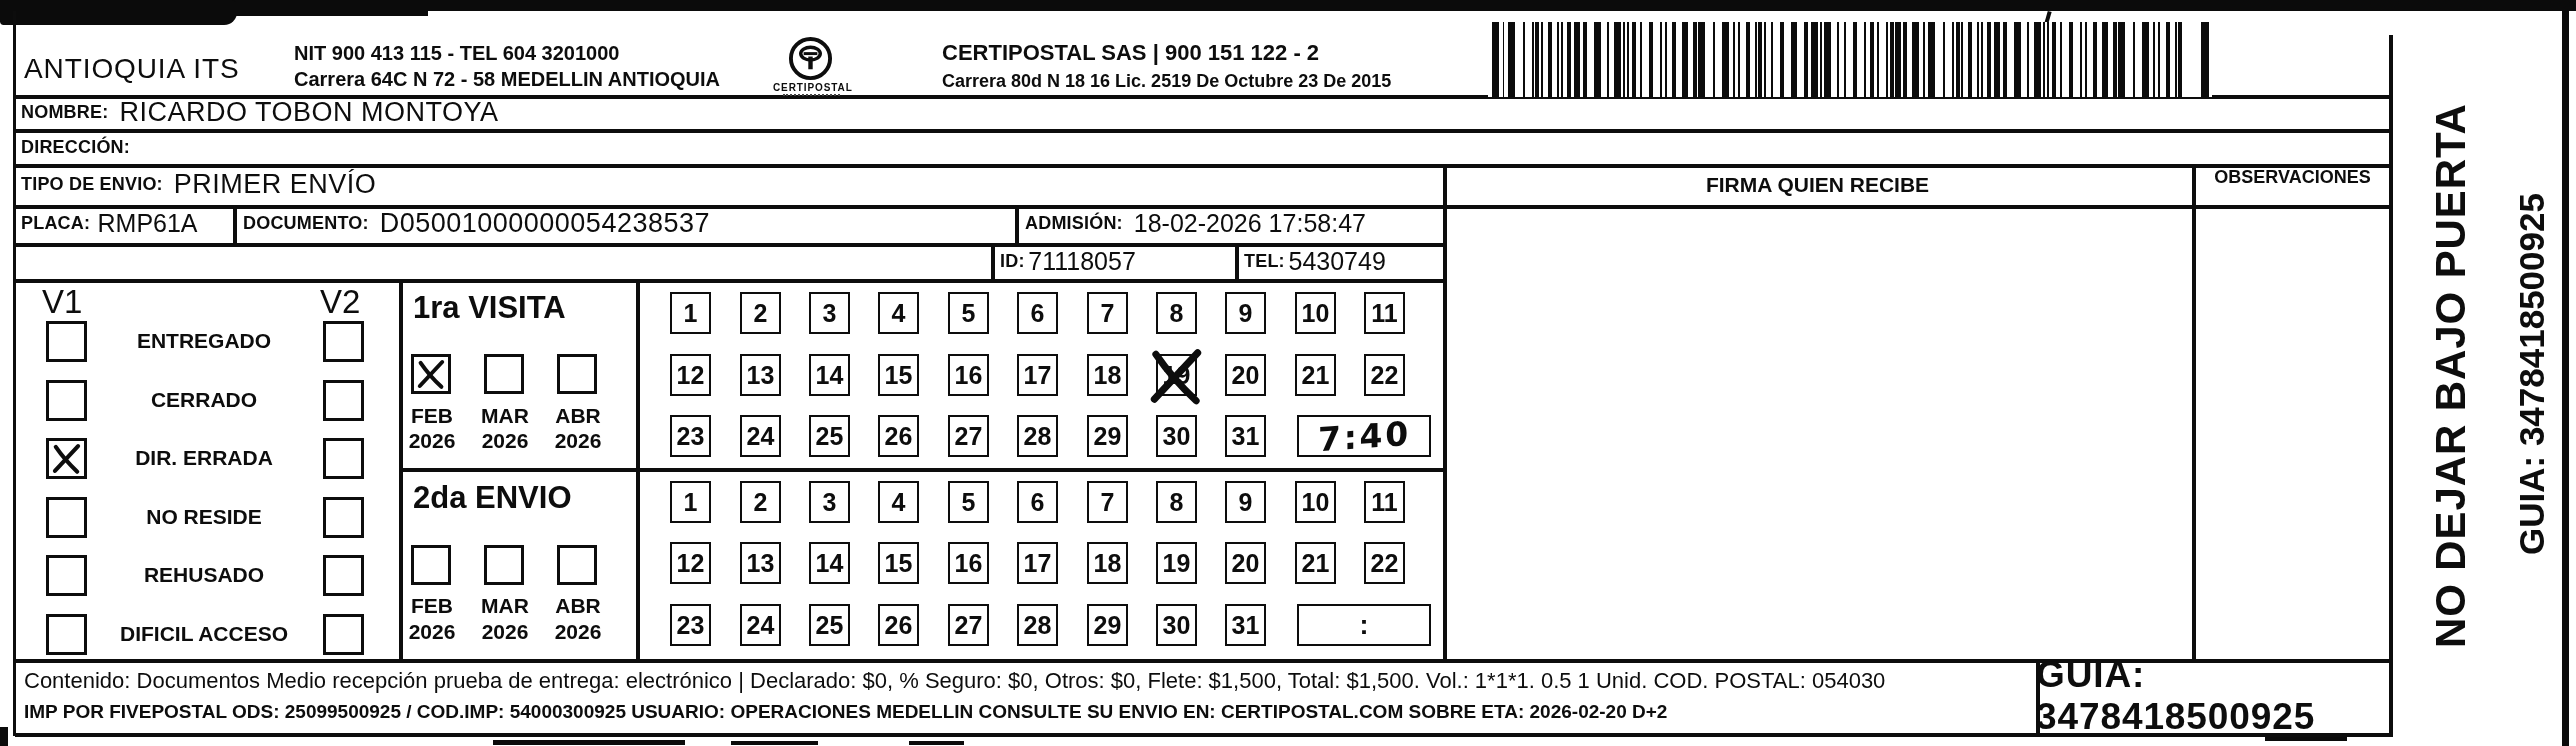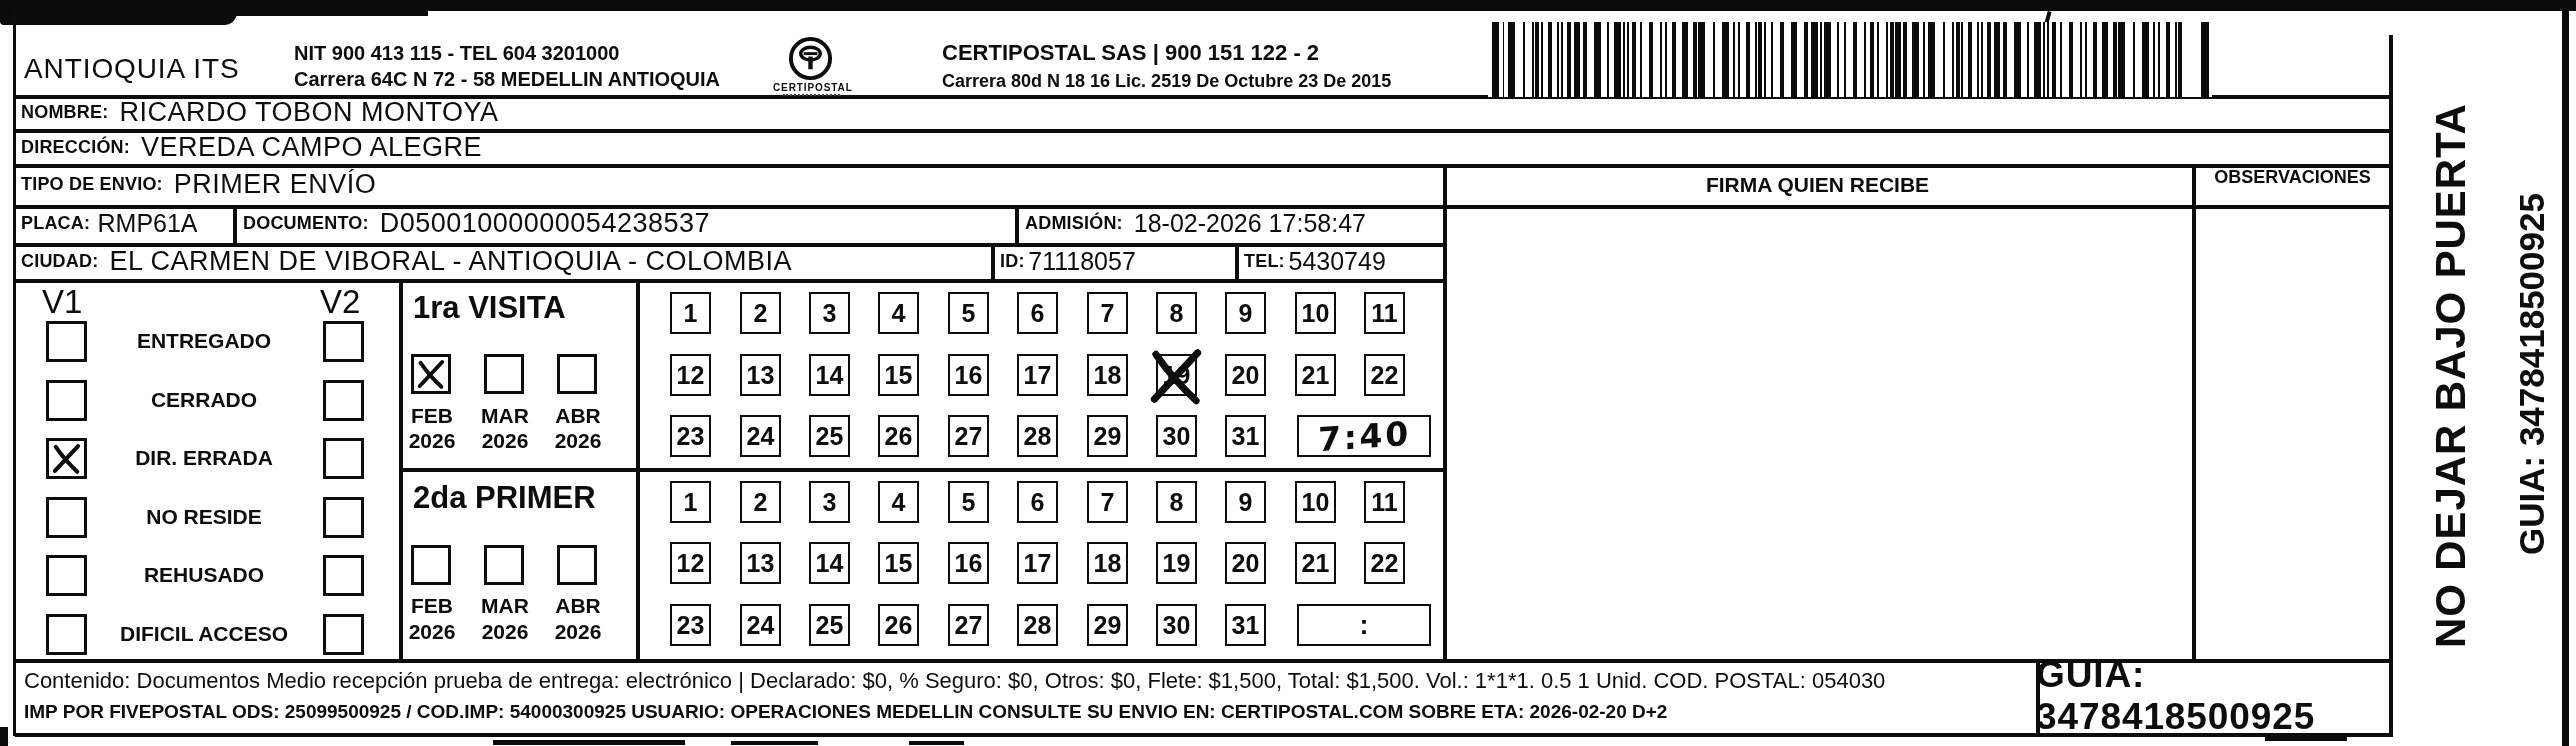--- a/index.html
+++ b/index.html
@@ -171,59 +171,54 @@
       <div style="position: absolute; left: 690px; top: 0px; width: 3.7px; height: 100%; background: rgb(11, 11, 11);"></div>
       <div style="position: absolute; right: 2.7px; top: 0px; width: 8.2px; height: 100%; background: rgb(11, 11, 11);"></div>
     </div>
 
   <div class="frow" style="left:21px;top:95px;height:34px">
     <span class="lbl">NOMBRE:</span>
     <span class="val">RICARDO TOBON MONTOYA</span>
   </div>
   <div class="frow" style="left:21px;top:129px;height:36px">
     <span class="lbl">DIRECCIÓN:</span>
-    <span class="val">VEREDA CAMPO ALEGRE</span>
   </div>
   <div class="frow" style="left:21px;top:164px;height:41px">
     <span class="lbl">TIPO DE ENVIO:</span>
     <span class="val">PRIMER ENVÍO</span>
   </div>
   <div class="frow" style="left:21px;top:205px;height:37px;gap:7.3px">
     <span class="lbl">PLACA:</span>
     <span class="val2">RMP61A</span>
   </div>
   <div class="frow" style="left:243px;top:205px;height:37px">
     <span class="lbl">DOCUMENTO:</span>
     <span class="val">D05001000000054238537</span>
   </div>
   <div class="frow" style="left:1025px;top:205px;height:37px">
     <span class="lbl">ADMISIÓN:</span>
     <span class="val2">18-02-2026 17:58:47</span>
   </div>
-  <div class="frow" style="left:21px;top:243px;height:37px">
-    <span class="lbl">CIUDAD:</span>
-    <span class="val">EL CARMEN DE VIBORAL - ANTIOQUIA - COLOMBIA</span>
-  </div>
   <div class="frow" style="left:1000px;top:243px;height:37px;gap:3.7px">
     <span class="lbl">ID:</span>
     <span class="val2">71118057</span>
   </div>
   <div class="frow" style="left:1244px;top:243px;height:37px;gap:3.7px">
     <span class="lbl">TEL:</span>
     <span class="val2">5430749</span>
   </div>
 
   <div class="hdr-c" style="left:1443px;top:164px;width:749px;height:41px;font-size:21px">FIRMA QUIEN RECIBE</div>
   <div class="hdr-c" style="left:2192px;top:164px;width:201px;height:26px;font-size:18px">OBSERVACIONES</div>
 
   <div class="cb-col-hdr" style="left:42px;top:283px">V1</div>
   <div class="cb-col-hdr" style="left:320px;top:283px">V2</div>
 
   <div class="panel-title" style="left:413px;top:290px">1ra VISITA</div>
-  <div class="panel-title" style="left:413px;top:480px">2da PRIMER</div>
+  <div class="panel-title" style="left:413px;top:480px">2da ENVIO</div>
 
   <div class="foot1" style="left:24px;top:668px">Contenido: Documentos Medio recepción prueba de entrega: electrónico | Declarado: $0, % Seguro: $0, Otros: $0, Flete: $1,500, Total: $1,500. Vol.: 1*1*1. 0.5  1 Unid. COD. POSTAL: 054030</div>
   <div class="foot2" style="left:24px;top:701px">IMP POR FIVEPOSTAL ODS: 25099500925 / COD.IMP: 54000300925 USUARIO: OPERACIONES MEDELLIN CONSULTE SU ENVIO EN: CERTIPOSTAL.COM SOBRE ETA: 2026-02-20 D+2</div>
   <div class="hdr-c" style="left:2036px;top:659px;width:353px;height:74px;font-size:37px;font-weight:600;letter-spacing:0.9px">GUIA: 3478418500925</div>
 
   <div class="vert" style="left:2400px;top:84px;width:102px;height:583px;font-size:42px;letter-spacing:0.9px">NO DEJAR BAJO PUERTA</div>
   <div class="vert" style="left:2502px;top:119px;width:60px;height:511px;font-size:35px">GUIA: 3478418500925</div>
 
 <div class="cb" style="left: 46px; top: 321px; width: 35px; height: 35px;"></div>
     <div class="statlbl" style="left: 91px; top: 321px; width: 226px; height: 40px;">ENTREGADO</div>

